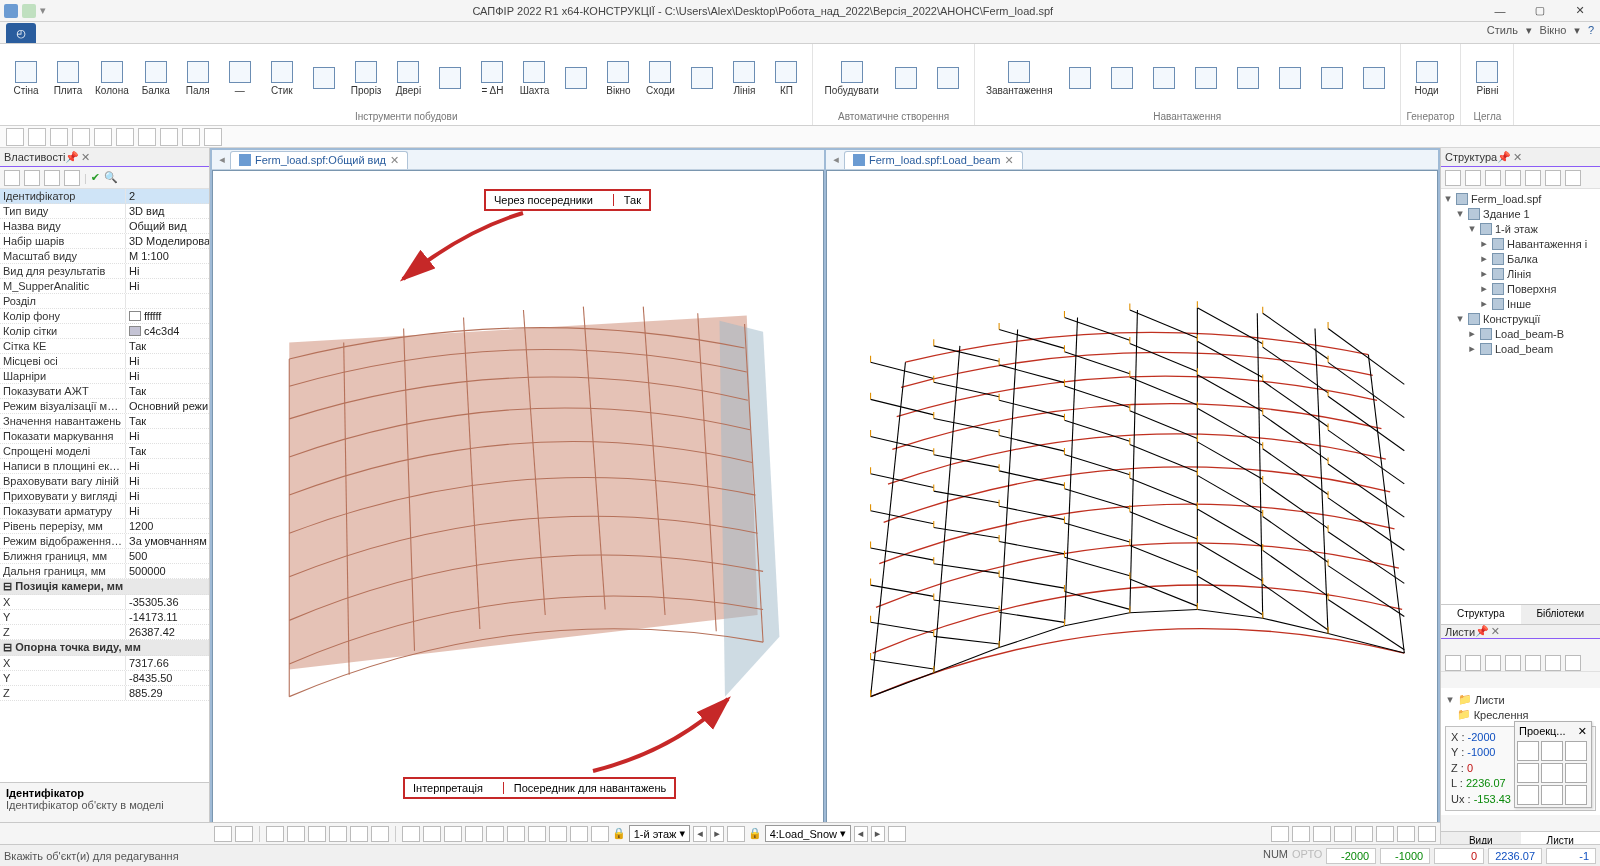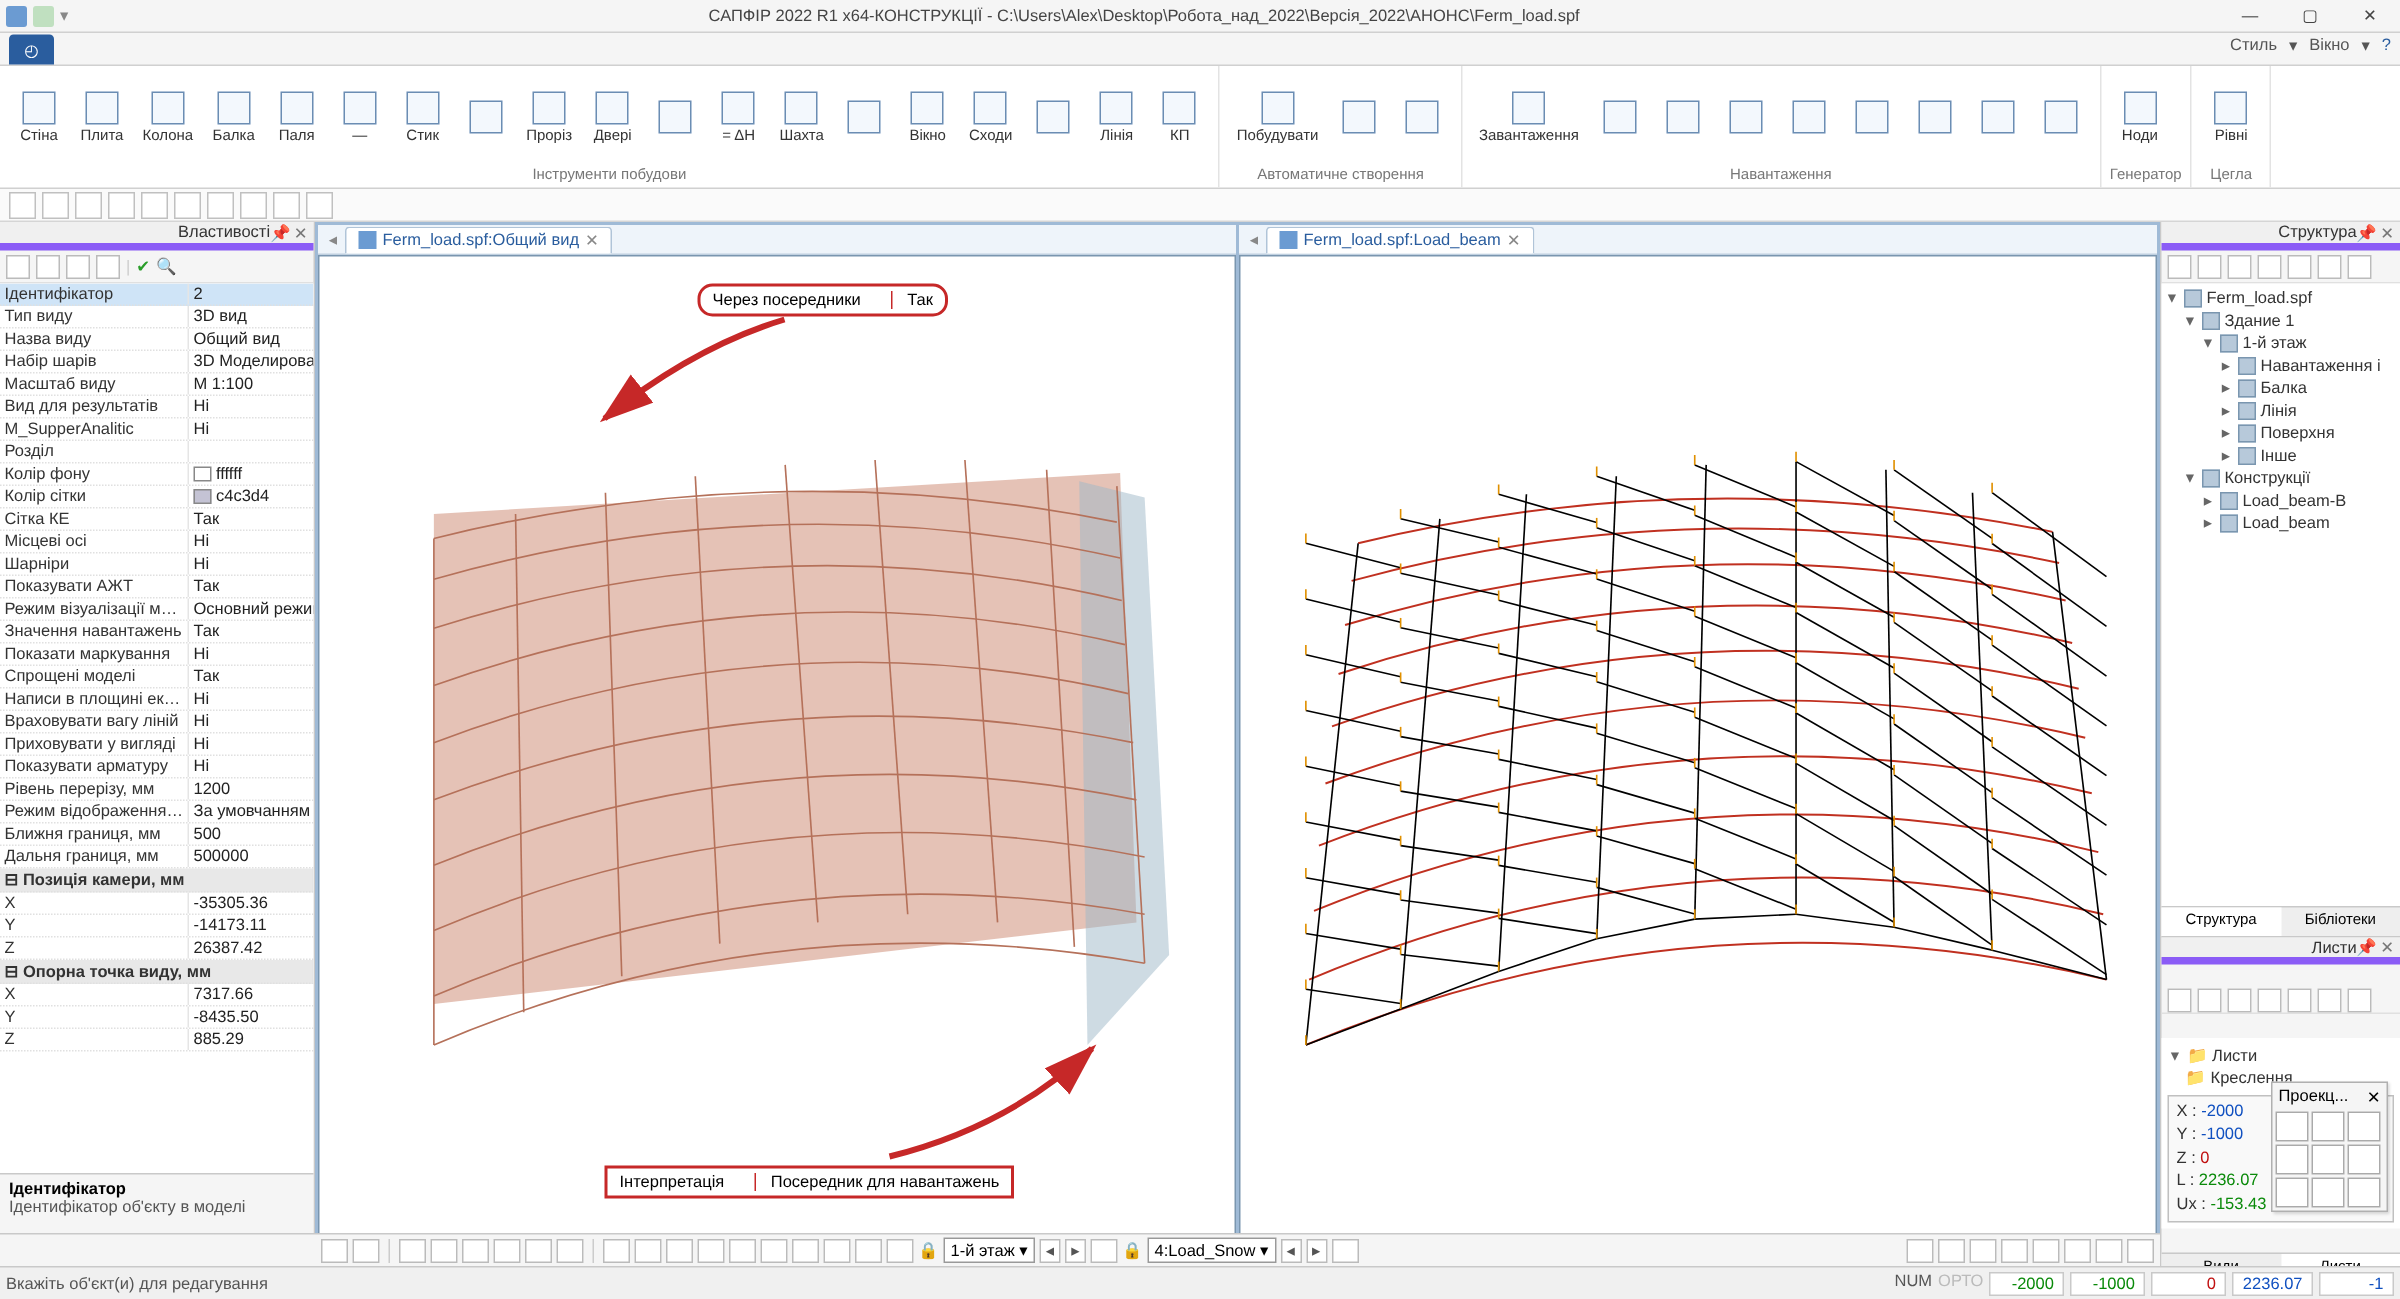--- a/index.html
+++ b/index.html
@@ -31,21 +31,21 @@
 
 
 .qabar { height: 22px; background: #fafafa; border-bottom: 1px solid #d5d5d5; display: flex; align-items: center; padding-left: 6px; gap: 4px; }
 .qabar .qb { width: 18px; height: 18px; border: 1px solid #c0c0c0; background: #fff; cursor: pointer; }
 
 
 .mainarea { position: absolute; top: 148px; left: 0; right: 0; bottom: 22px; display: flex; }
 
 
 .proppanel { width: 210px; background: #f5f5f5; border-right: 1px solid #c9c9c9; display: flex; flex-direction: column; }
-.panehdr { height: 19px; background: #f0f0f0; border-bottom: 5px solid #8b5cf6; display: flex; align-items: center; justify-content: flex-end; padding: 0 4px; }
+.panehdr { height: 19px; background: #f0f0f0; border-bottom: 1px solid #8b5cf6; display: flex; align-items: center; justify-content: flex-start; padding: 0 4px; }
 .panehdr .t { font-size: 11px; color: #333; }
 .panehdr .ctl { display: flex; gap: 2px; color: #777; cursor: pointer; }
 .proptoolbar { height: 22px; display:flex; align-items:center; gap:4px; padding:0 4px; border-bottom:1px solid #e0e0e0;}
 .proptoolbar .pb { width:16px; height:16px; border:1px solid #bbb; background:#fff; }
 .propgrid { flex:1; overflow:auto; background:#fff; }
 .prow { display:flex; min-height:15px; border-bottom:1px dotted #e0e0e0; }
 .prow .k { width: 126px; padding: 1px 3px; color:#333; border-right:1px solid #e5e5e5; white-space:nowrap; overflow:hidden; text-overflow:ellipsis;}
 .prow .v { flex:1; padding:1px 3px; color:#222; display:flex; align-items:center; gap:3px; white-space:nowrap; overflow:hidden;}
 .prow.sel { background:#cfe4f7; }
 .prow.cat { background:#e8e8e8; font-weight:bold; }
@@ -564,21 +564,21 @@
                 <line x1="120" y1="145" x2="125" y2="450"></line>
                 <line x1="175" y1="132" x2="185" y2="428"></line>
                 <line x1="230" y1="122" x2="245" y2="408"></line>
                 <line x1="285" y1="115" x2="305" y2="395"></line>
                 <line x1="340" y1="112" x2="360" y2="390"></line>
                 <line x1="395" y1="112" x2="415" y2="395"></line>
                 <line x1="445" y1="118" x2="462" y2="410"></line>
                 <line x1="488" y1="128" x2="505" y2="420"></line>
               </g>
           </svg>
-          <div class="callout" style="top:18px; left:252px;border-radius:10px;">
+          <div class="callout" style="top:18px; left:271px;">
             <span>Через посередники</span>
               <span style="border-left:1px solid #c62828;padding-left:10px">Так</span>
           </div>
           <svg class="arrow" style="top:30px;left:180px;width:140px;height:90px">
               <defs>
                 <marker id="ah1" markerWidth="10" markerHeight="10" refX="8" refY="3" orient="auto">
                   <path d="M0,0 L9,3 L0,6 Z" fill="#c62828"></path>
                 </marker>
               </defs>
               <path d="M130 12 Q70 30 10 78" stroke="#c62828" stroke-width="4" fill="none" marker-end="url(#ah1)"></path>

